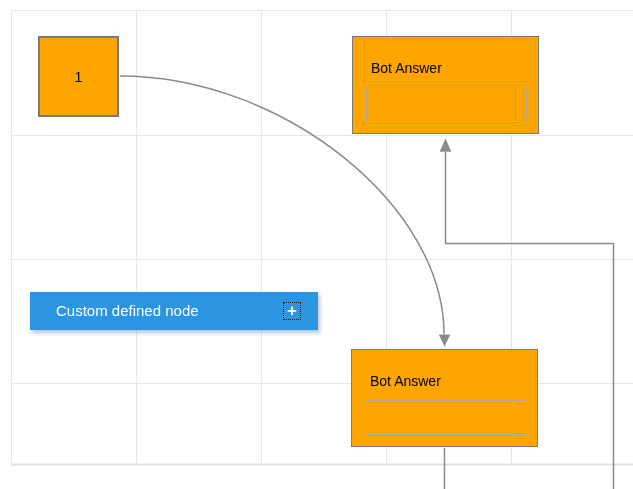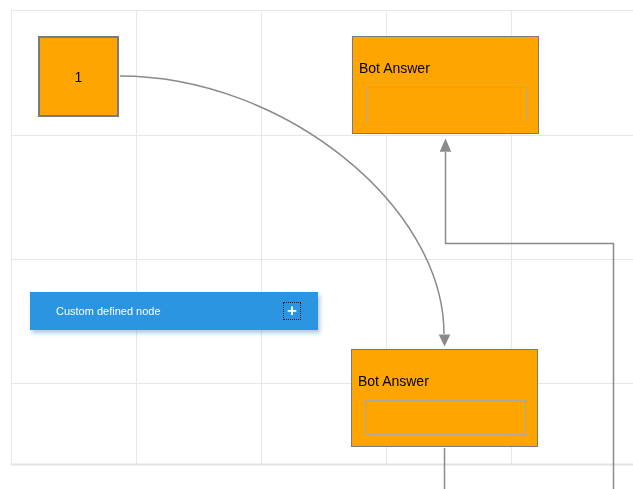--- a/index.html
+++ b/index.html
@@ -44,39 +44,39 @@
   }
 
   .node.bot{
     width:187px;height:98px;
     background:var(--node-fill);
     border:1.5px solid var(--node-border);
   }
   .node.bot-top{left:352px;top:36px;}
   .node.bot-bottom{left:351px;top:349px;}
   .bot-title{
-    position:absolute;left:6px;top:23px;
+    position:absolute;left:18px;top:23px;
     font-size:14px;color:var(--node-text);
     white-space:nowrap;
   }
   .bot-box{
     position:absolute;left:13px;top:50px;
     width:159px;height:33px;
     border:1px solid var(--inner-border);
     background:transparent;
   }
 
   .node.custom{
     left:30px;top:292px;width:288px;height:38px;
     background:var(--custom-fill);
     box-shadow:2px 3px 4px rgba(90,130,175,0.45);
   }
   .custom-label{
     position:absolute;left:26px;top:0;
-    line-height:38px;font-size:11px;
+    line-height:38px;font-size:15px;
     color:var(--custom-text);
     white-space:nowrap;
   }
   .plus{
     position:absolute;left:253px;top:10px;
     width:16px;height:16px;
     border:1px dotted #1A1A1A;
     color:#FFFFFF;
     font-size:17px;line-height:15px;
     font-weight:bold;

